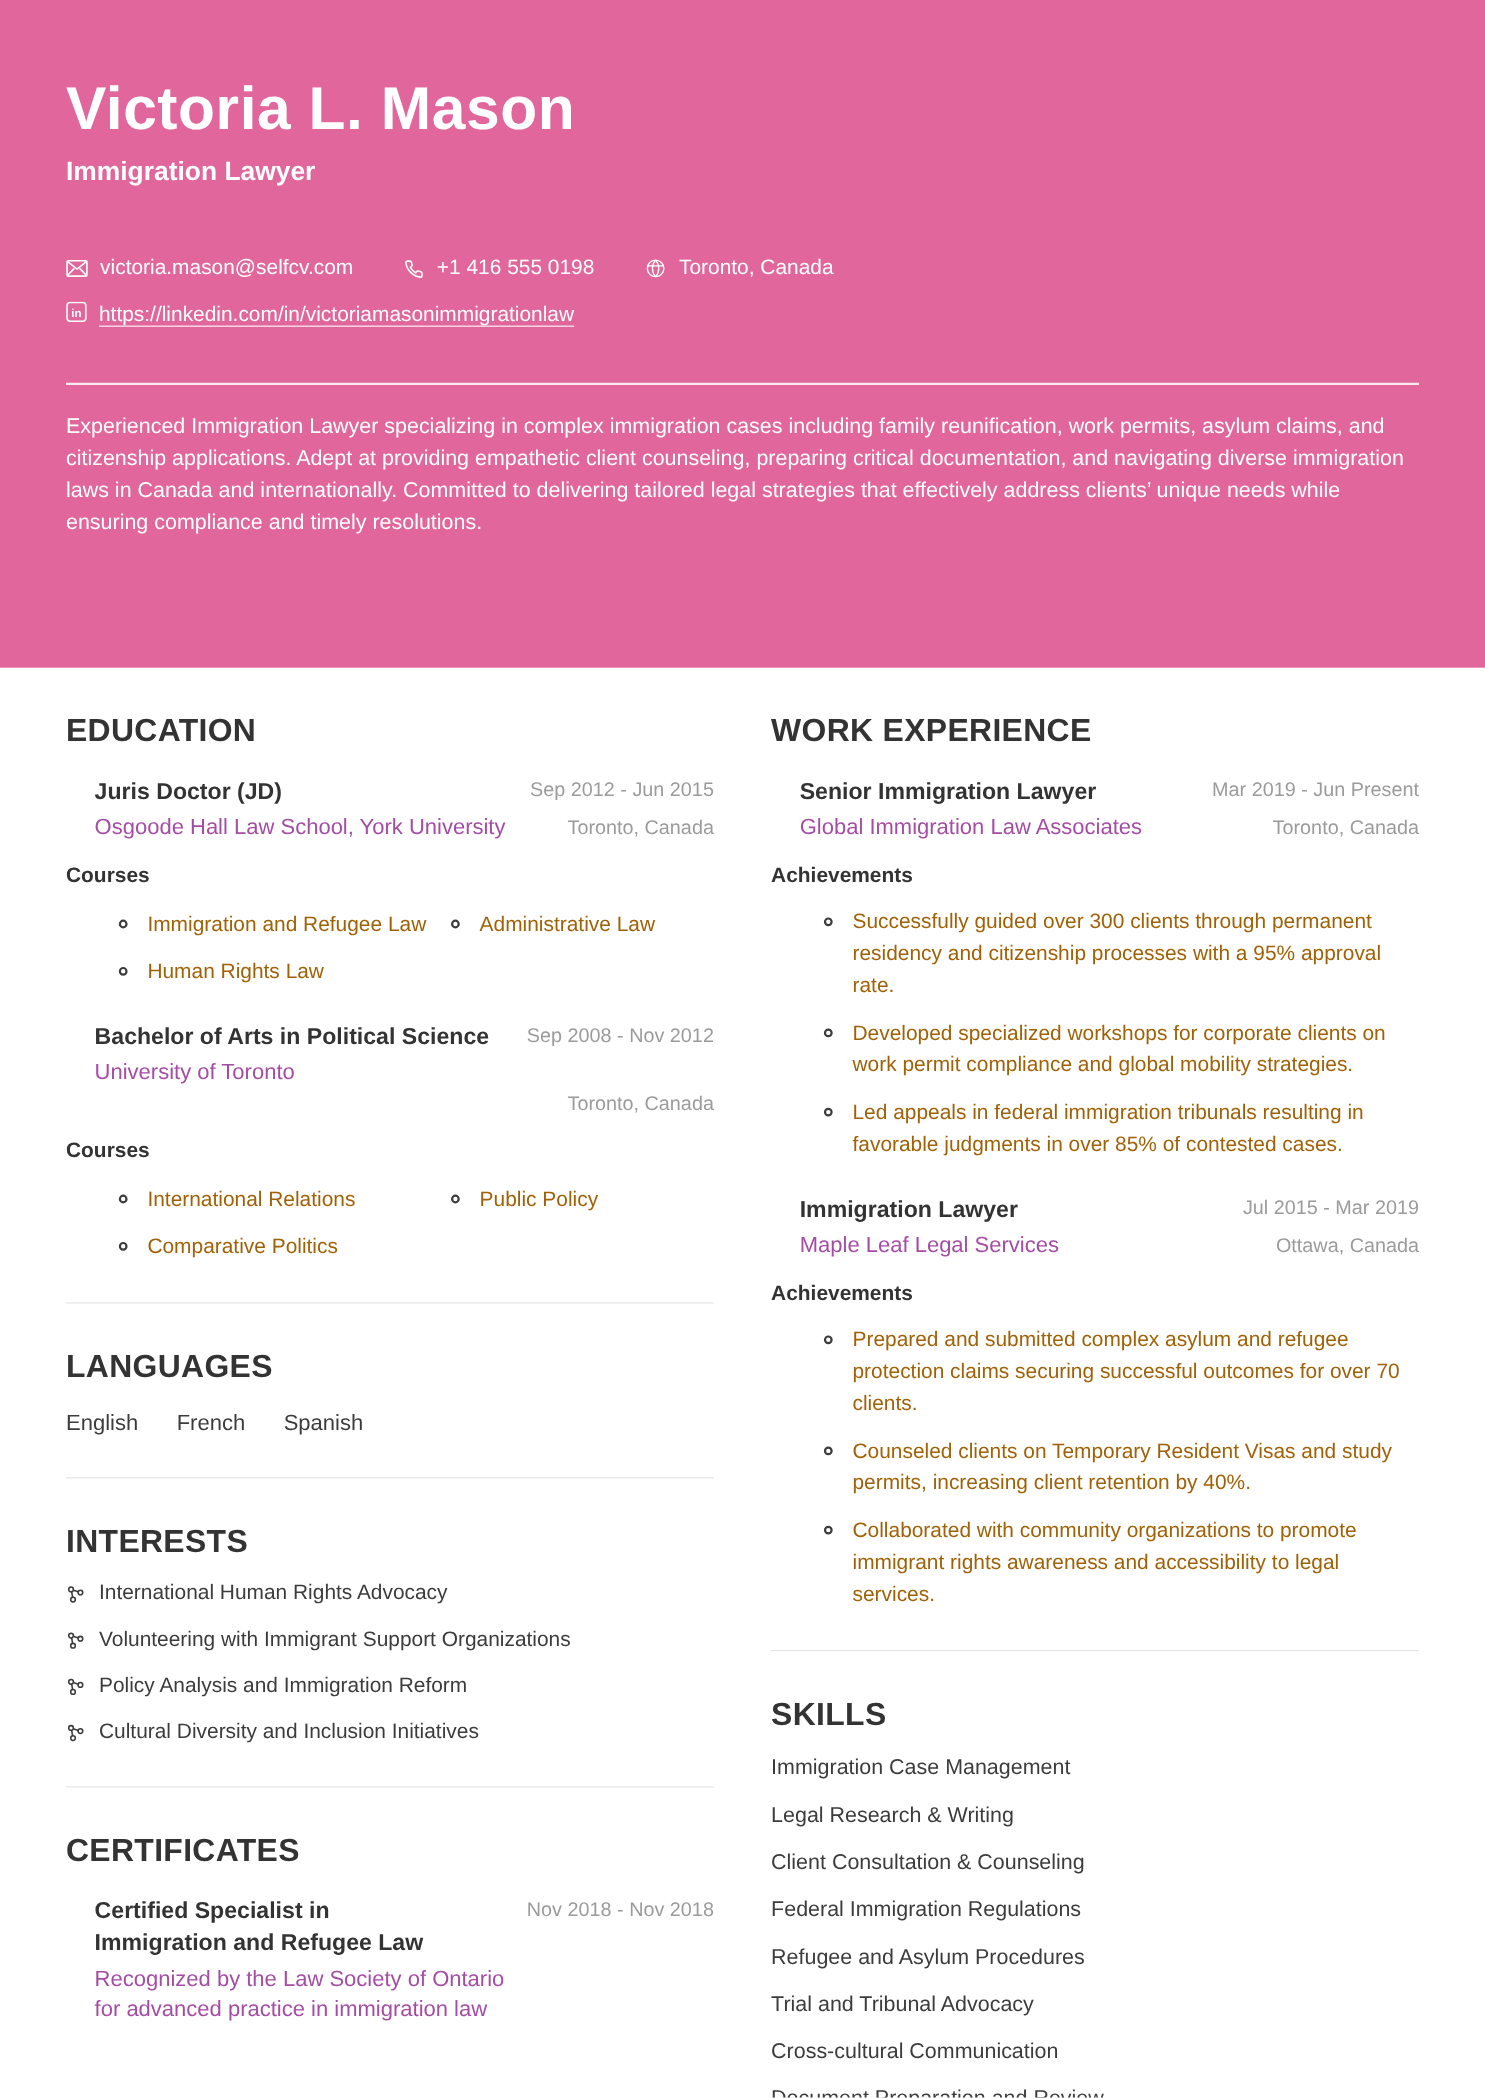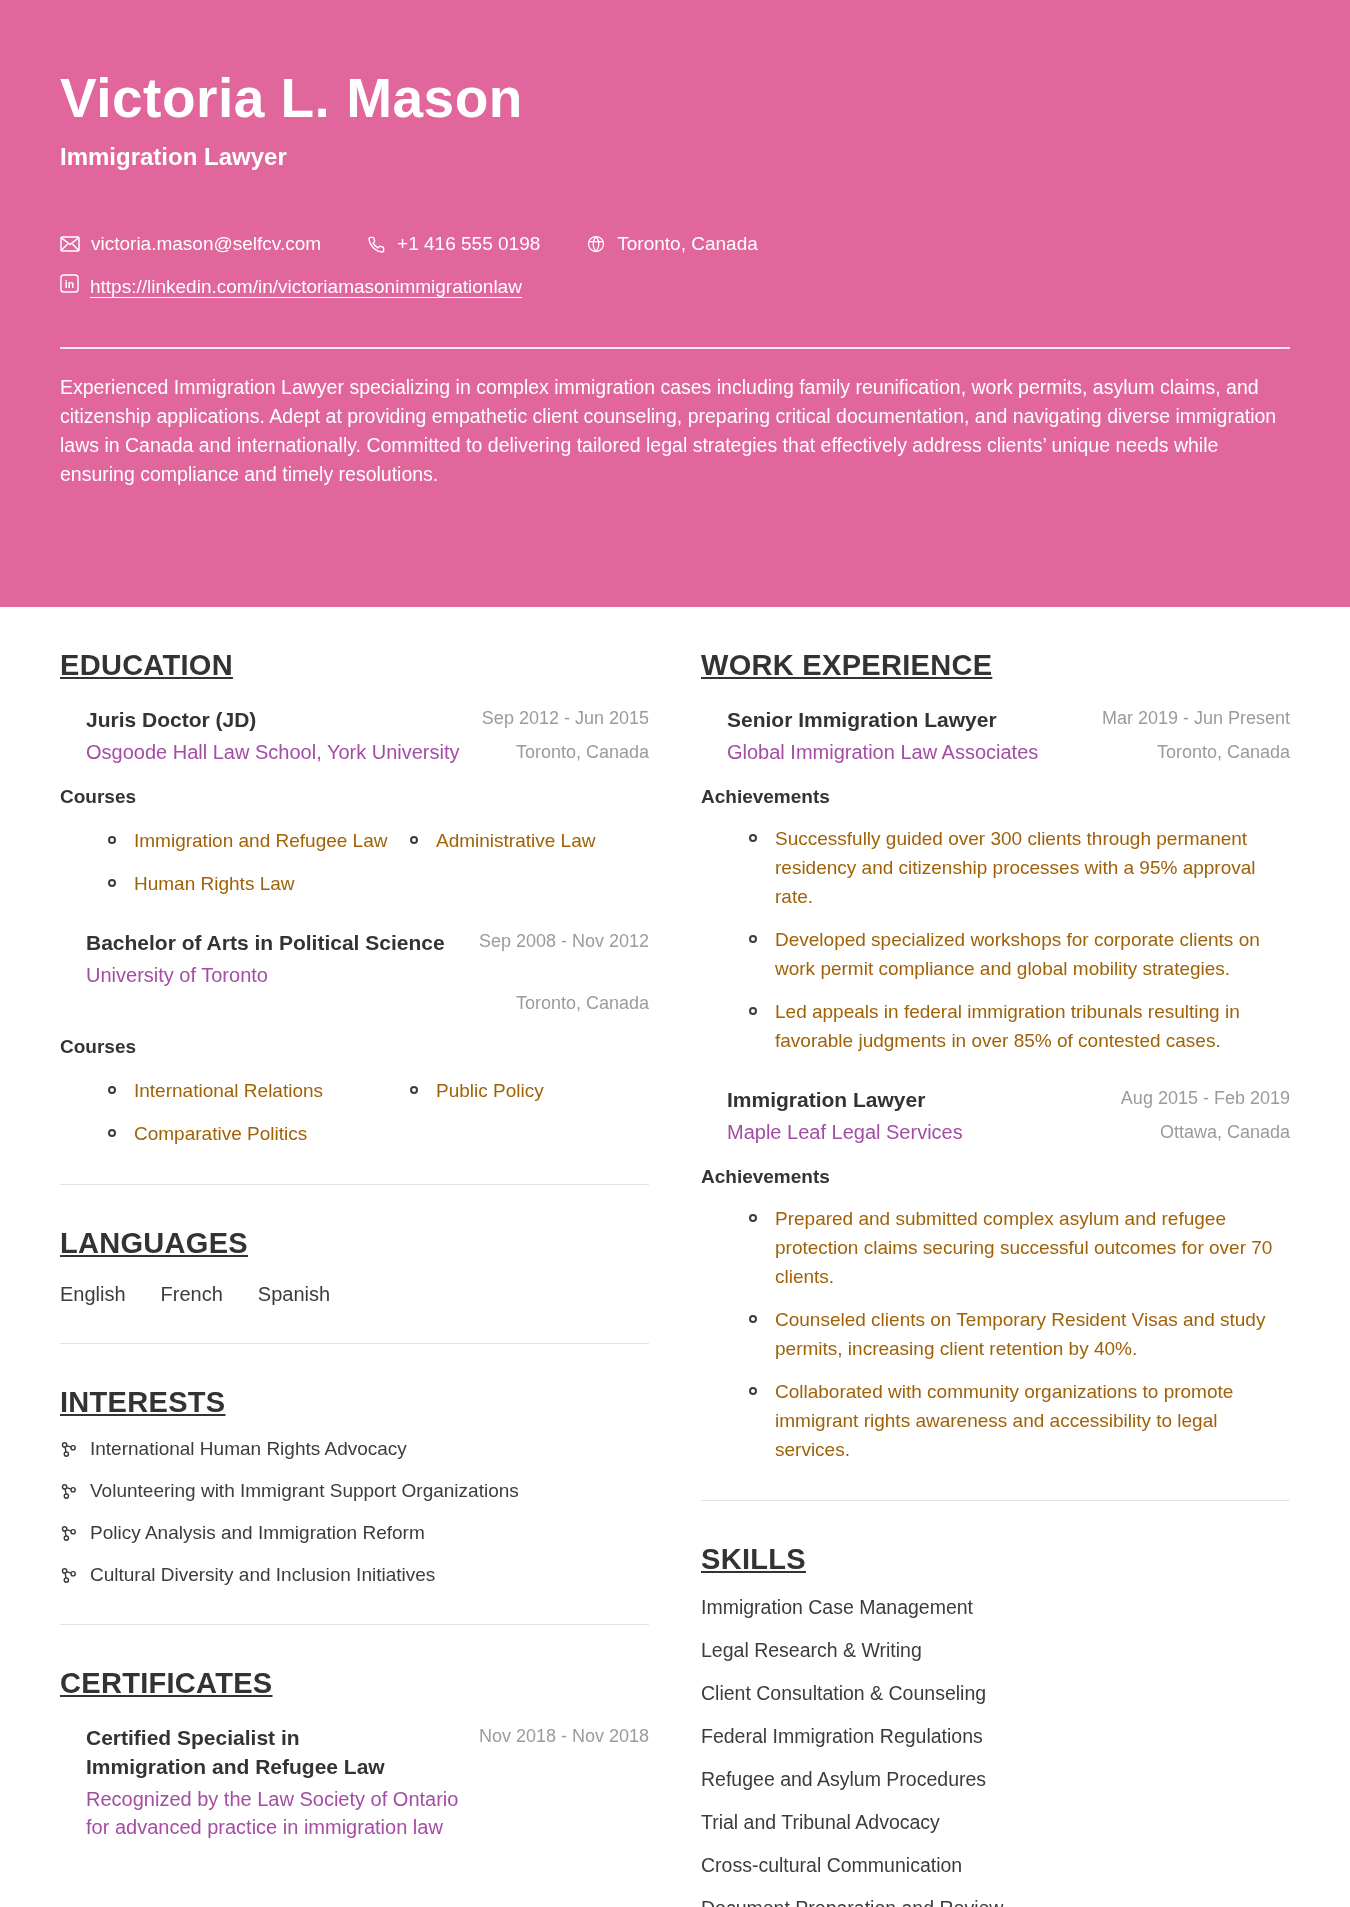--- a/index.html
+++ b/index.html
@@ -56,21 +56,20 @@
     grid-template-columns:1fr 1fr;
     column-gap:52px;
     padding:0 60px;
     align-items:start;
   }
   .section-heading {
     font-size:29px; line-height:36px;
     font-weight:800; color:#333333;
     letter-spacing:0.3px;
     margin:40px 0 0 0;
-    text-decoration:underline;
   }
 
   .entry { margin-top:22px; }
   .entry-grid { display:grid; grid-template-columns:1fr auto; column-gap:18px;margin-left:26px; }
   .entry-title {
     font-size:21px; line-height:29px;
     font-weight:700; color:#333333;
     max-width:360px;
   }
   .entry-sub {
@@ -373,21 +372,21 @@
           </div>
       </div>
 
       <div class="entry" style="margin-top:30px;">
         <div class="entry-grid">
           <div>
             <div class="entry-title">Immigration Lawyer</div>
             <div class="entry-sub">Maple Leaf Legal Services</div>
           </div>
           <div class="entry-meta">
-            <div class="entry-dates">Aug 2015 - Feb 2019</div>
+            <div class="entry-dates">Jul 2015 - Mar 2019</div>
             <div class="entry-location">Ottawa, Canada</div>
           </div>
         </div>
         <div class="sub-label">Achievements</div>
         <div class="achievements-list">
 
             <div class="bullet-item">
               <span class="ring"></span>
               <span>Prepared and submitted complex asylum and refugee protection claims securing successful outcomes for over 70 clients.</span>
             </div>

